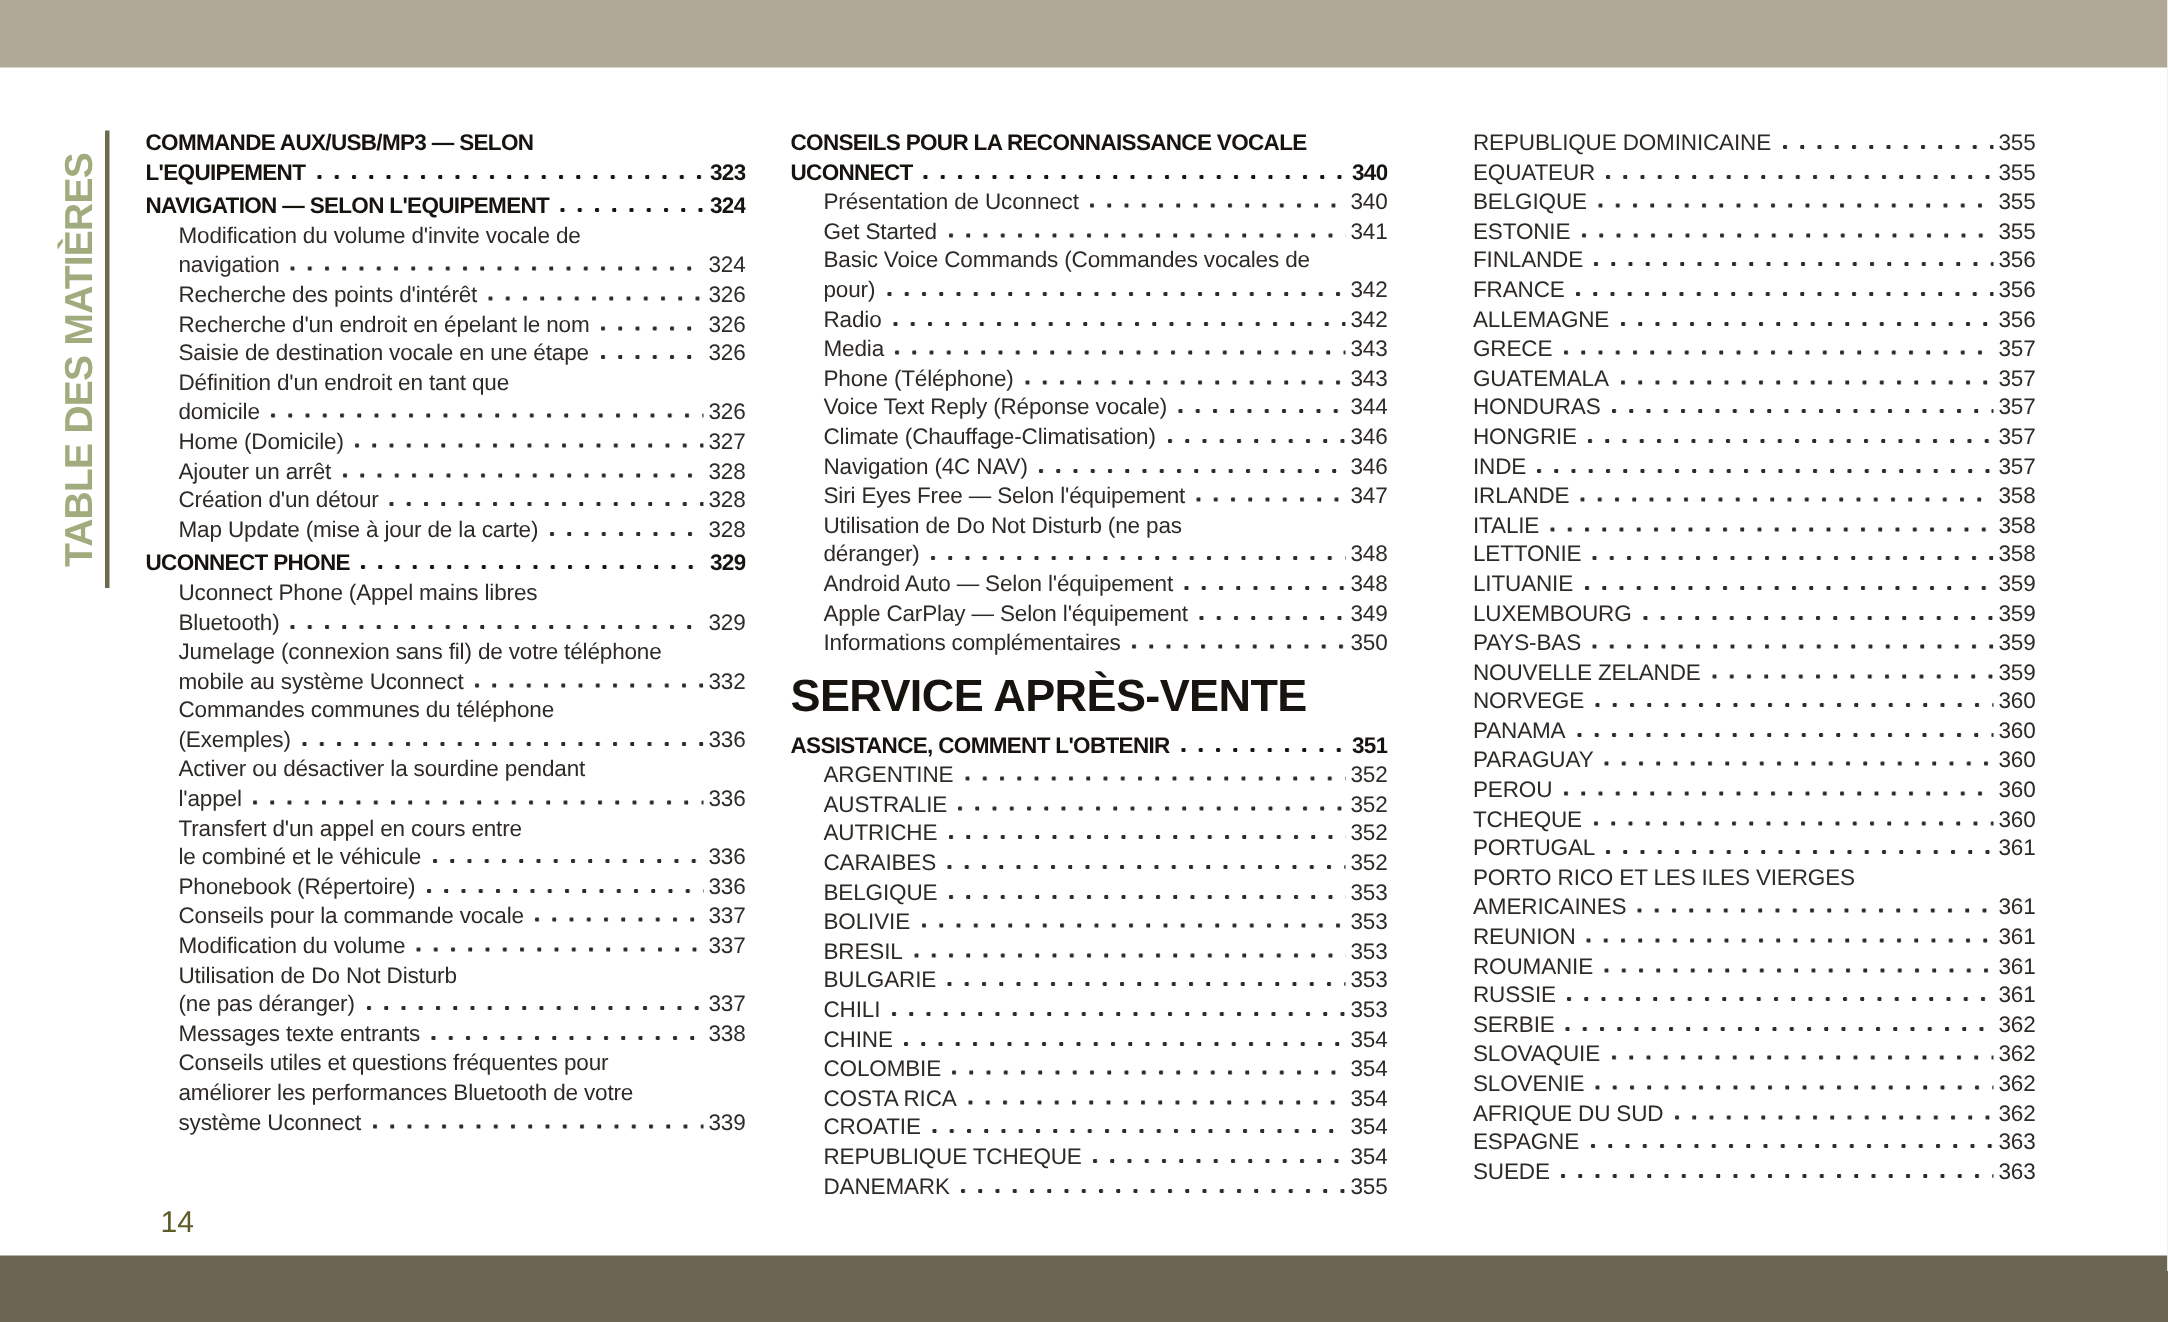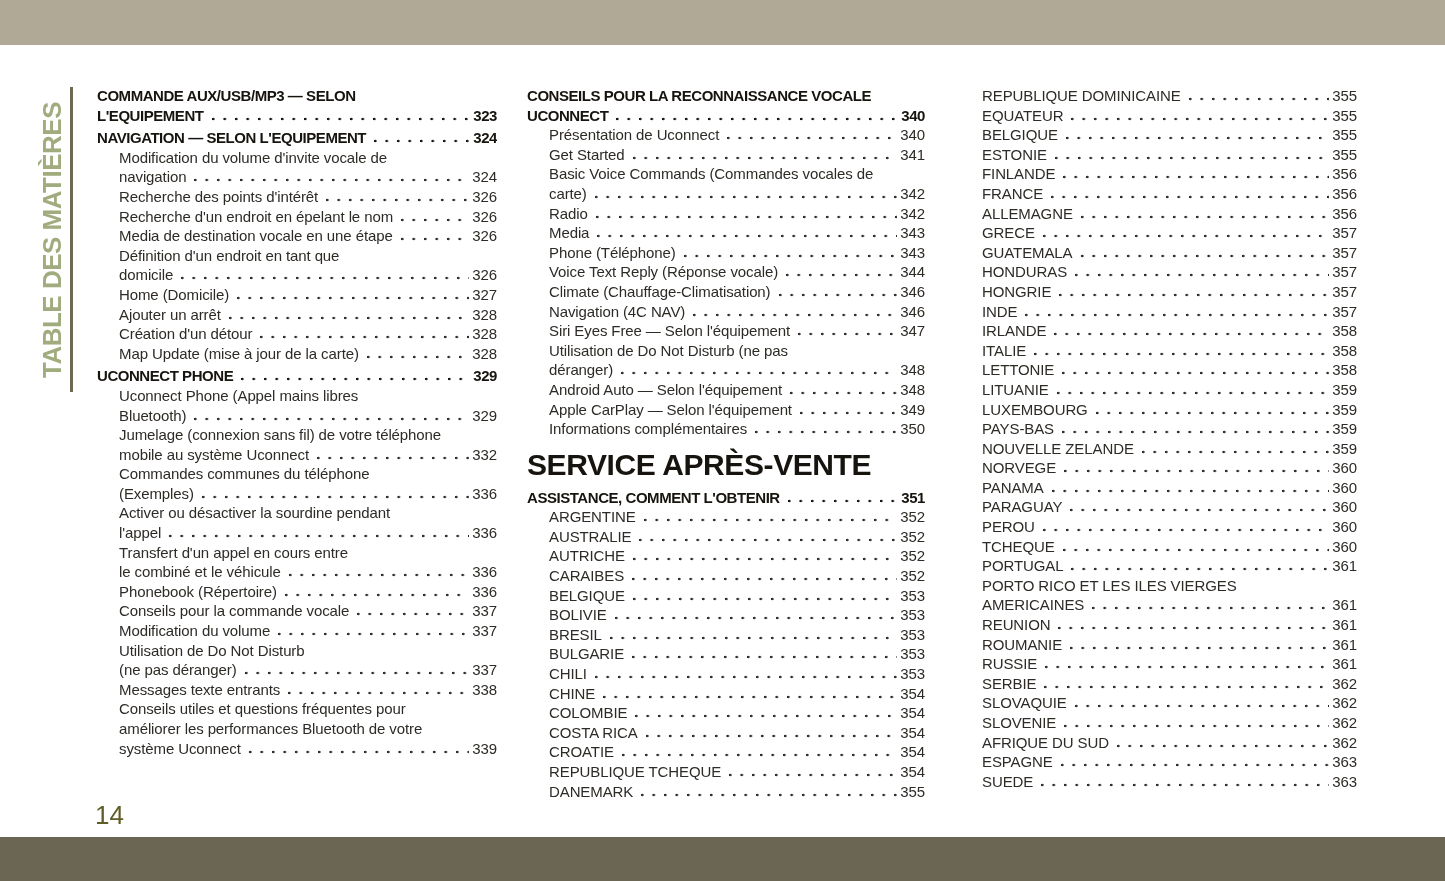--- a/index.html
+++ b/index.html
@@ -38,21 +38,21 @@
     background-size:11.5px 4px;background-repeat:repeat-x;background-position:0 100%;
   }
   .pagenum{flex:0 0 auto;}
 
   .section-heading{
     font-weight:bold;color:var(--bold-text,#17140f);
     font-size:30px;line-height:26px;letter-spacing:-0.4px;
     margin:13px 0 10px 0;white-space:nowrap;
   }
 
-  .page-number{position:absolute;left:95px;top:800px;font-size:26px;line-height:30px;color:var(--page-number,#5f5d27);}
+  .page-number{position:absolute;left:107px;top:800px;font-size:20px;line-height:30px;color:var(--page-number,#5f5d27);}
 </style>
 </head>
 <body>
 
 <div class="page">
   <div class="bar top"></div>
 
   <div class="sidebar-rule"></div>
   <div class="sidebar-title">TABLE DES MATIÈRES</div>
 
@@ -68,21 +68,21 @@
         <div class="row"><span class="label">Modification du volume d'invite vocale de</span></div>
         <div class="row"><span class="label">navigation</span><span class="leader"></span><span class="pagenum">324</span></div>
       </div>
       <div class="block lvl1">
         <div class="row"><span class="label">Recherche des points d'intérêt</span><span class="leader"></span><span class="pagenum">326</span></div>
       </div>
       <div class="block lvl1">
         <div class="row"><span class="label">Recherche d'un endroit en épelant le nom</span><span class="leader"></span><span class="pagenum">326</span></div>
       </div>
       <div class="block lvl1">
-        <div class="row"><span class="label">Media de destination vocale en une étape</span><span class="leader"></span><span class="pagenum">326</span></div>
+        <div class="row"><span class="label">Saisie de destination vocale en une étape</span><span class="leader"></span><span class="pagenum">326</span></div>
       </div>
       <div class="block lvl1">
         <div class="row"><span class="label">Définition d'un endroit en tant que</span></div>
         <div class="row"><span class="label">domicile</span><span class="leader"></span><span class="pagenum">326</span></div>
       </div>
       <div class="block lvl1">
         <div class="row"><span class="label">Home (Domicile)</span><span class="leader"></span><span class="pagenum">327</span></div>
       </div>
       <div class="block lvl1">
         <div class="row"><span class="label">Ajouter un arrêt</span><span class="leader"></span><span class="pagenum">328</span></div>
@@ -144,21 +144,21 @@
         <div class="row"><span class="label">UCONNECT</span><span class="leader"></span><span class="pagenum">340</span></div>
       </div>
       <div class="block lvl1">
         <div class="row"><span class="label">Présentation de Uconnect</span><span class="leader"></span><span class="pagenum">340</span></div>
       </div>
       <div class="block lvl1">
         <div class="row"><span class="label">Get Started</span><span class="leader"></span><span class="pagenum">341</span></div>
       </div>
       <div class="block lvl1">
         <div class="row"><span class="label">Basic Voice Commands (Commandes vocales de</span></div>
-        <div class="row"><span class="label">carte)</span><span class="leader"></span><span class="pagenum">342</span></div>
+        <div class="row"><span class="label">pour)</span><span class="leader"></span><span class="pagenum">342</span></div>
       </div>
       <div class="block lvl1">
         <div class="row"><span class="label">Radio</span><span class="leader"></span><span class="pagenum">342</span></div>
       </div>
       <div class="block lvl1">
         <div class="row"><span class="label">Media</span><span class="leader"></span><span class="pagenum">343</span></div>
       </div>
       <div class="block lvl1">
         <div class="row"><span class="label">Phone (Téléphone)</span><span class="leader"></span><span class="pagenum">343</span></div>
       </div>

